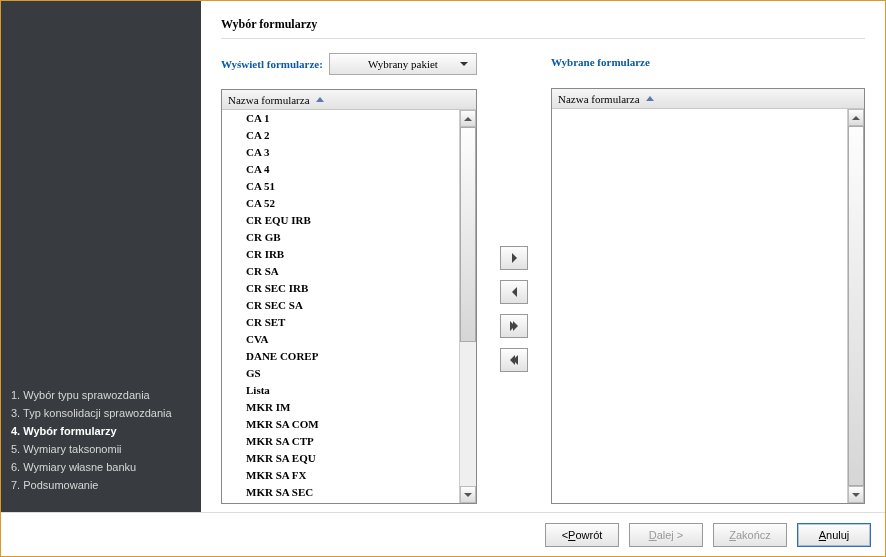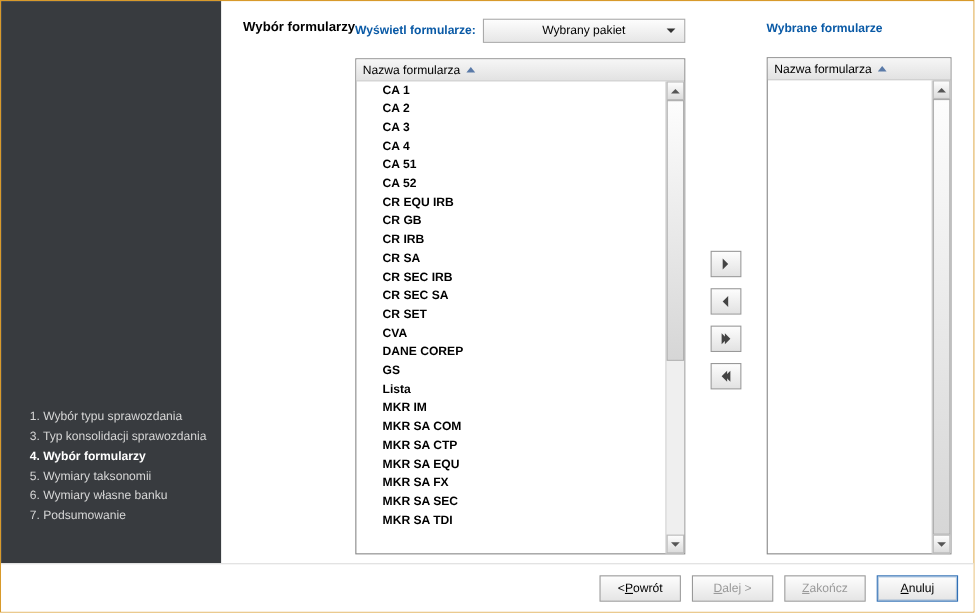--- a/index.html
+++ b/index.html
@@ -26,39 +26,40 @@
     width: 200px;
     background: #383b3f;
     color: #fff;
     padding: 0 10px 18px 10px;
     display: flex;
     flex-direction: column;
     justify-content: flex-end;
   }
   .sidebar ol {
     list-style: none;
-    margin: 16px;
+    margin: 0;
     padding: 0;
   }
   .sidebar li {
     padding: 3px 0;
     color: #d6d6d6;
     font-size: 11px;
     white-space: nowrap;
   }
   .sidebar li.active {
     color: #fff;
     font-weight: bold;
   }
   .content {
     flex: 1;
     padding: 16px 20px 8px 20px;
     display: flex;
-    flex-direction: row;
-    min-height: 0;
+    flex-direction: column;
+    min-height: 0;
+    font-family: Liberation Serif, serif;
   }
   .page-title {
     font-weight: bold;
     font-size: 12px;
     margin-bottom: 6px;
   }
   .divider {
     border: none;
     border-top: 1px solid #ddd;
     margin: 0 0 14px 0;
@@ -67,21 +68,21 @@
     flex: 1;
     display: flex;
     gap: 20px;
     min-height: 0;
   }
   .col-left, .col-right {
     display: flex;
     flex-direction: column;
     min-height: 0;
   }
-  .col-left { width: 300px; }
+  .col-left { width: 256px; }
   .col-mid {
     width: 34px;
     display: flex;
     flex-direction: column;
     align-items: center;
     justify-content: center;
     gap: 10px;
     padding-top: 60px;
   }
   .col-right { flex: 1; }

